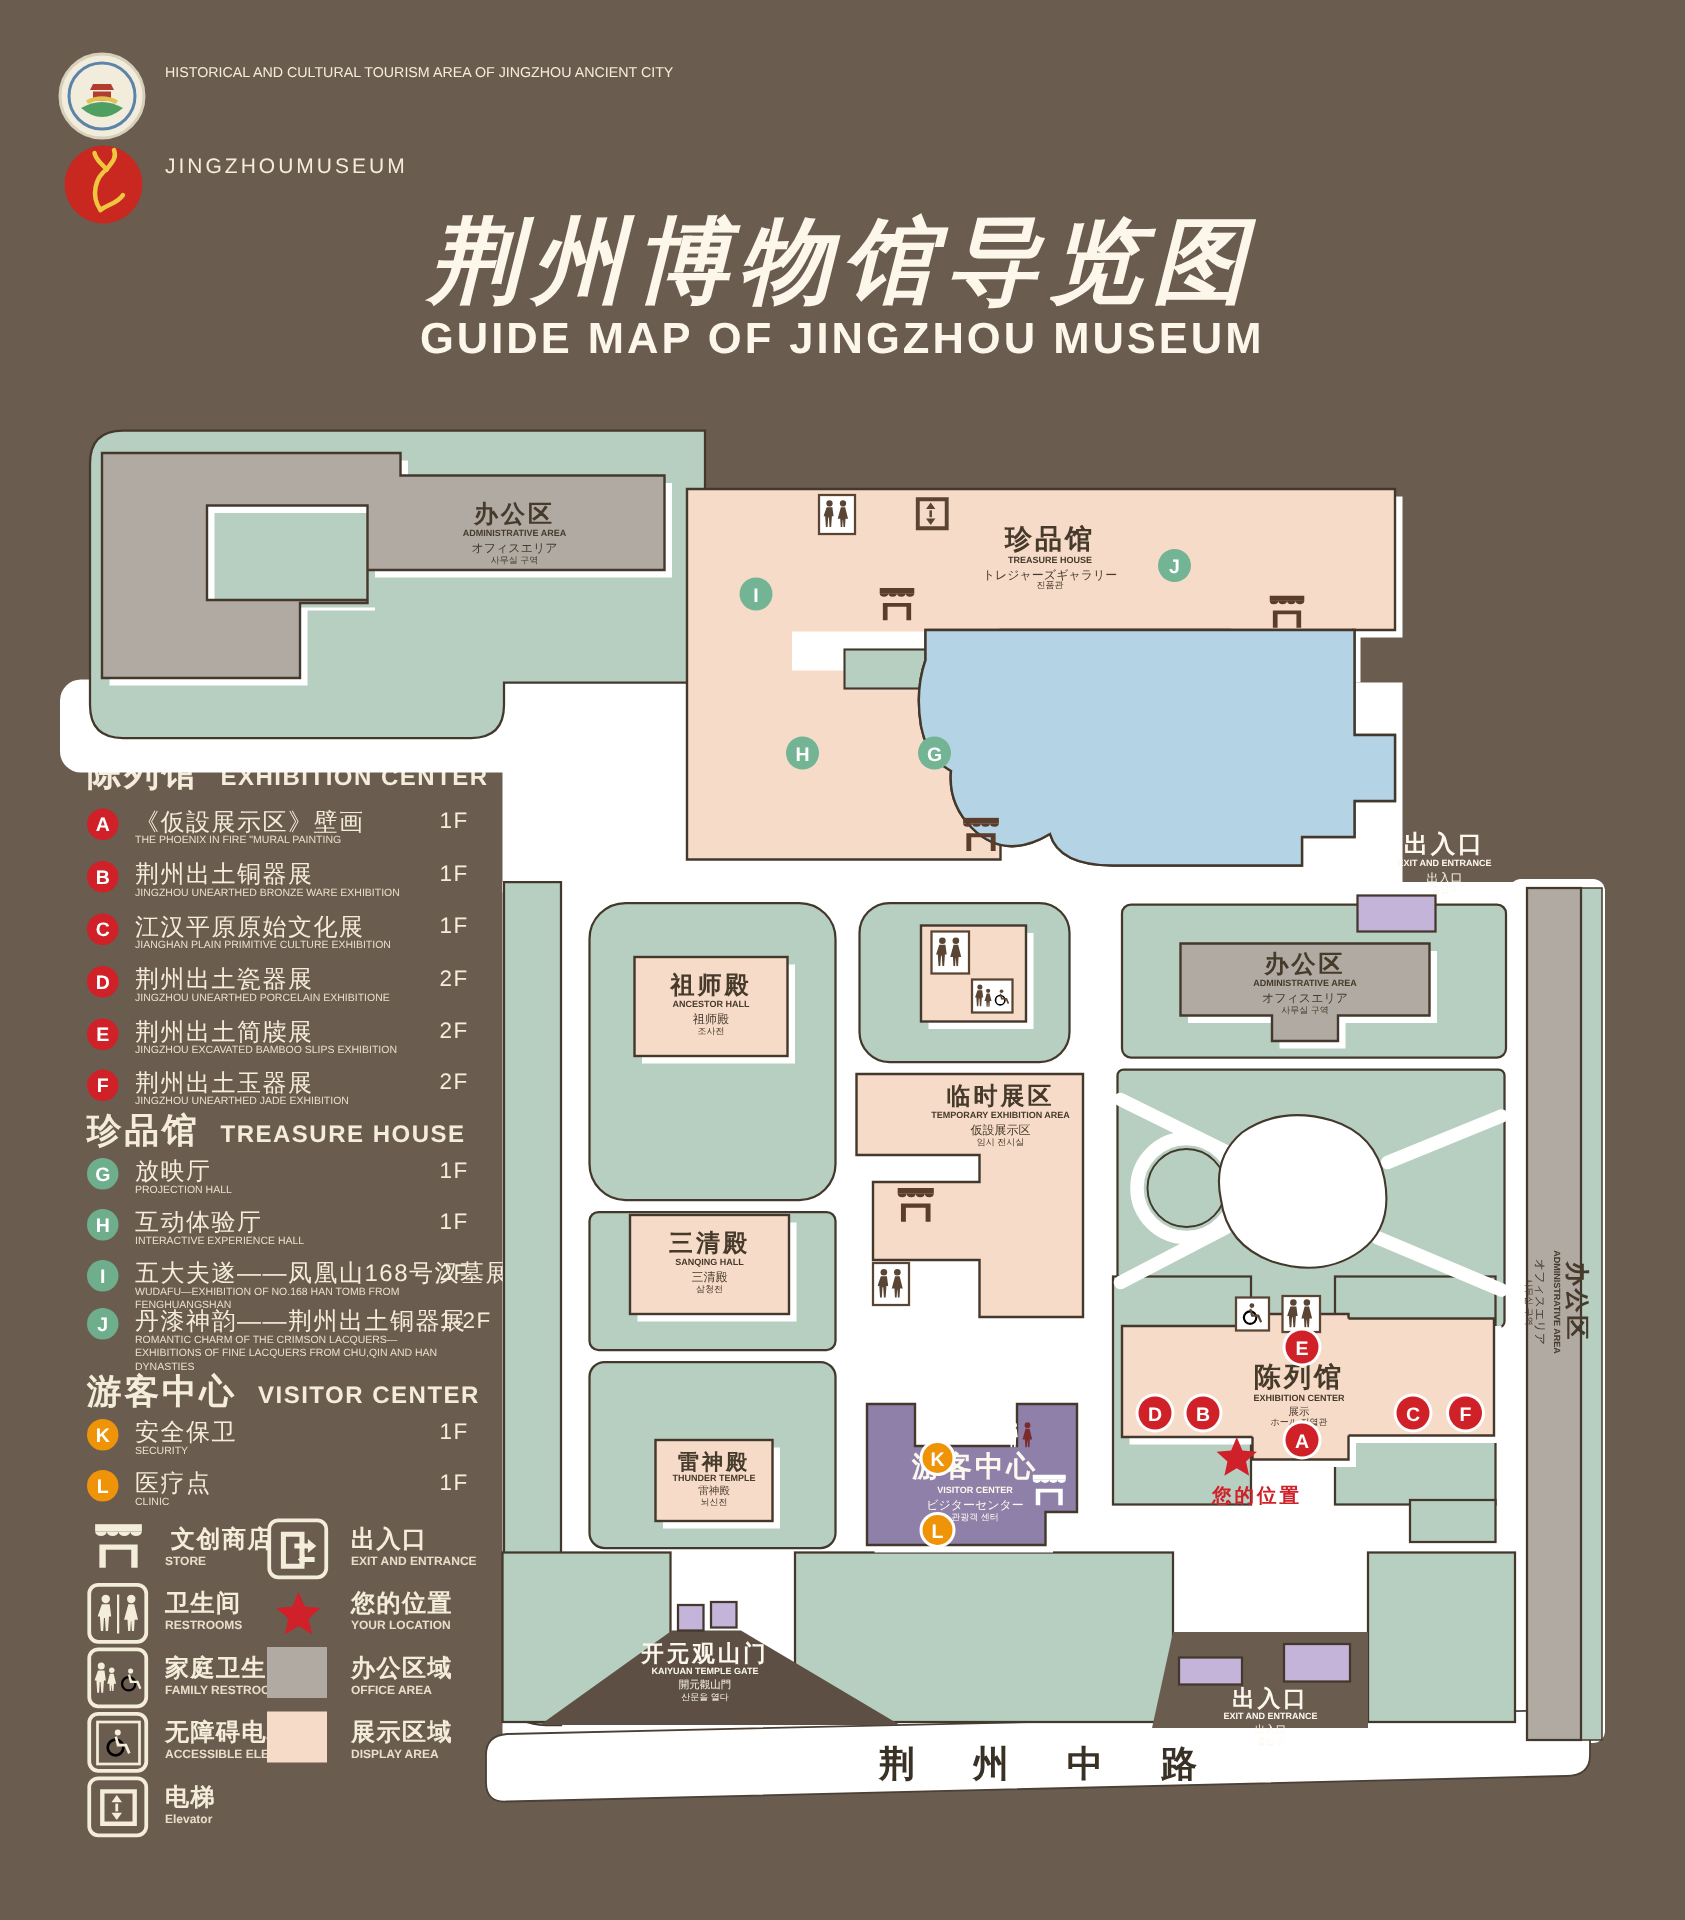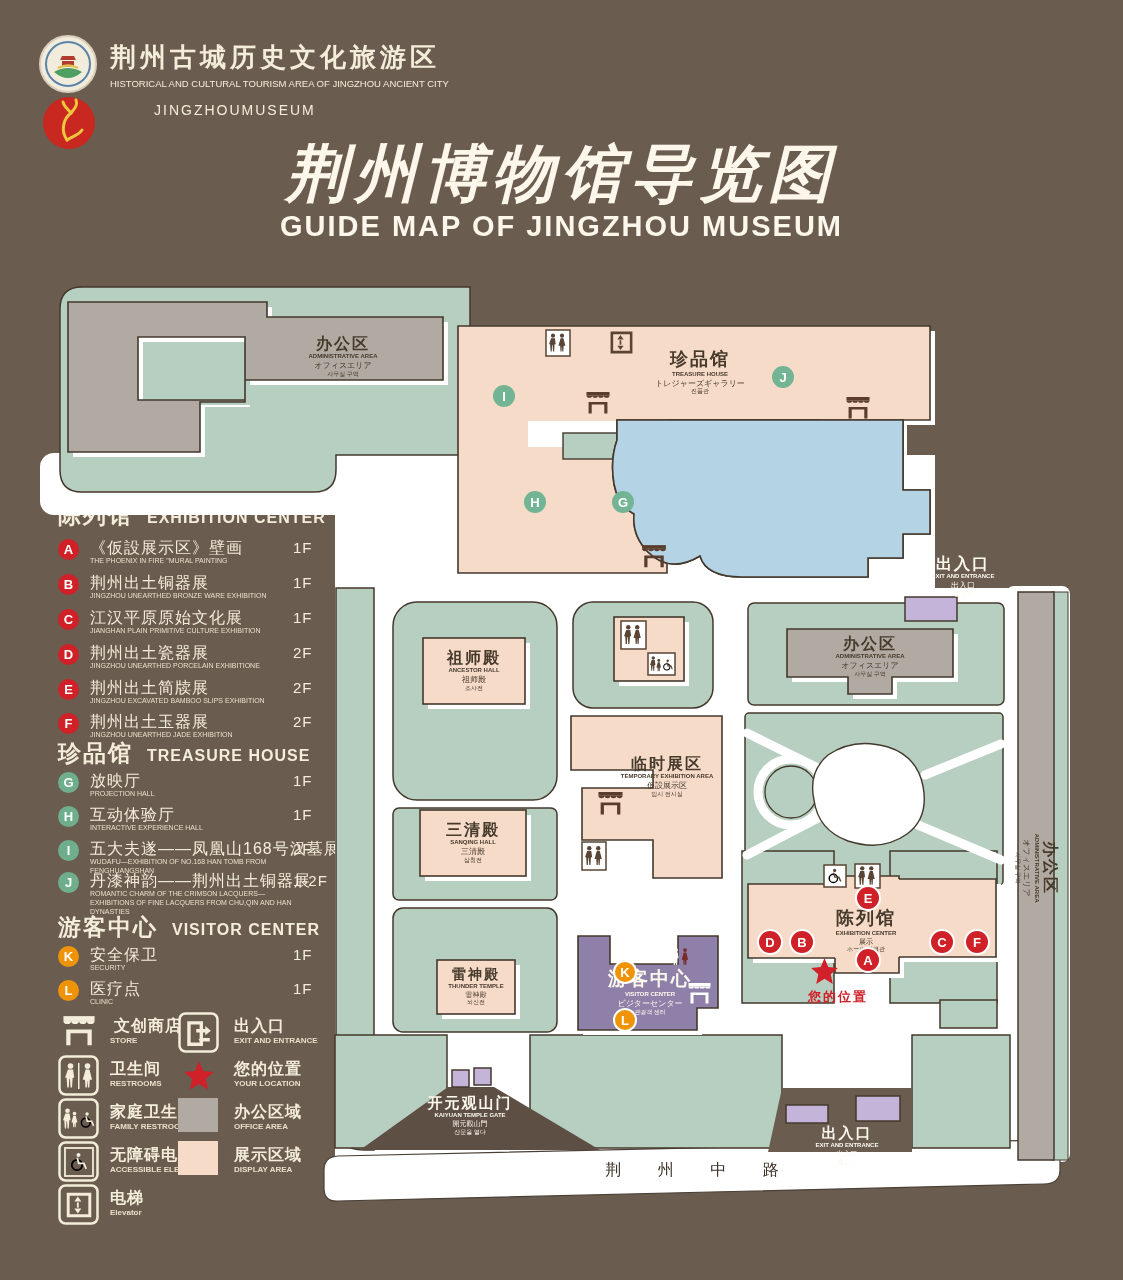--- a/index.html
+++ b/index.html
@@ -37,21 +37,21 @@
   .bl-jp{font-size:8px;margin-top:1px;}
   .bl-kr{font-size:6px;}
   .light{color:#fdf8ee;}
   .marker{position:absolute;width:22px;height:22px;border-radius:50%;color:#fff;z-index:6;
       font-weight:bold;font-size:13px;display:flex;align-items:center;justify-content:center;}
   .m-red{background:#cf2127;box-shadow:0 0 0 2px #fff;}
   .m-green{background:#72b493;}
   .m-orange{background:#ef9408;box-shadow:0 0 0 2px #fff;width:20px;height:20px;}
   .rot-label{position:absolute;transform:translate(-50%,-50%) rotate(90deg);
       text-align:center;color:#463a2b;line-height:1.25;white-space:nowrap;z-index:5;}
-  .road-label{position:absolute;transform:translateX(-50%);font-size:16px;font-weight:400;
+  .road-label{position:absolute;transform:translateX(-50%);font-size:24px;font-weight:700;
       color:#3a3126;letter-spacing:16px;z-index:6;white-space:nowrap;}
   .loc-label{position:absolute;transform:translateX(-50%);font-size:13px;font-weight:900;
       color:#d0202a;letter-spacing:2px;z-index:6;}
   svg{display:block;}
   #map-svg{position:absolute;left:0;top:0;z-index:1;}
 </style>
 </head>
 <body>
 
 <svg id="map-svg" width="1123" height="1280" viewBox="0 0 1123 1280">
@@ -263,36 +263,35 @@
 <div class="abs" style="left:38px;top:34px;">
   <svg width="60" height="60">
     <circle cx="30" cy="30" r="28" fill="#f2ecdc" stroke="#d8cfba" stroke-width="2"></circle>
     <circle cx="30" cy="30" r="22" fill="none" stroke="#5b84a8" stroke-width="2"></circle>
     <path d="M22,26 h16 l-2,-4 h-12 Z M24,27 h12 v6 h-12 Z" fill="#b23c30"></path>
     <path d="M16,38 q14,-8 28,0 q-14,12 -28,0 Z" fill="#4f9e62"></path>
     <path d="M20,34 q10,-5 20,0" stroke="#e3c14f" stroke-width="2.5" fill="none"></path>
   </svg>
 </div>
 <div class="abs" style="left:110px;top:40px;">
-  <div class="logo-text-zh" style="font-size:26px;letter-spacing:4px;">荆州古城历史文化旅游区</div>
   <div class="logo-text-en" style="font-size:9.5px;margin-top:3px;">HISTORICAL AND CULTURAL TOURISM AREA OF JINGZHOU ANCIENT CITY</div>
 </div>
 <div class="abs" style="left:42px;top:96px;">
   <svg width="54" height="54">
     <circle cx="27" cy="27" r="26" fill="#c8281f"></circle>
     <g stroke="#f0c53f" stroke-width="3" fill="none" stroke-linecap="round">
       <path d="M25,44 C18,34 22,22 29,17"></path>
       <path d="M29,17 C26,13 22,11 21,6"></path>
       <path d="M29,17 C33,12 36,9 34,4"></path>
       <path d="M25,44 C30,40 36,40 40,34"></path>
     </g>
   </svg>
 </div>
 <div class="abs" style="left:110px;top:100px;">
-  <div class="logo-text-en" style="font-size:14px;letter-spacing:2px;margin-top:2px;margin-left:44px;">JINGZHOUMUSEUM</div>
+  <div class="logo-text-en" style="font-size:14px;letter-spacing:2px;margin-top:2px;">JINGZHOUMUSEUM</div>
 </div>
 <div class="main-title">荆州博物馆导览图</div>
 <div class="sub-title">GUIDE MAP OF JINGZHOU MUSEUM</div>
 
 <div class="sec-head" style="left:58px;top:500px;">
   <span class="sec-zh">陈列馆</span>
   <span class="sec-en">EXHIBITION CENTER</span>
 </div>
 <div class="leg-item" style="left:58px;top:538px;">
   <span class="badge b-red">A</span>
@@ -470,21 +469,21 @@
   <div class="bl-en">SANQING HALL</div>
   <div class="bl-jp">三清殿</div>
   <div class="bl-kr">삼청전</div>
 </div>
 <div class="blabel" style="left:476px;top:966px;">
   <div class="bl-zh" style="font-size:14px;">雷神殿</div>
   <div class="bl-en">THUNDER TEMPLE</div>
   <div class="bl-jp" style="font-size:7px;">雷神殿</div>
   <div class="bl-kr">뇌신전</div>
 </div>
-<div class="blabel" style="left:667px;top:754px;text-align:center;">
+<div class="blabel" style="left:667px;top:722px;text-align:center;">
   <div class="bl-zh">临时展区</div>
   <div class="bl-en">TEMPORARY EXHIBITION AREA</div>
   <div class="bl-jp">仮設展示区</div>
   <div class="bl-kr">임시 전시실</div>
 </div>
 <div class="blabel" style="left:870px;top:634px;">
   <div class="bl-zh">办公区</div>
   <div class="bl-en">ADMINISTRATIVE AREA</div>
   <div class="bl-jp">オフィスエリア</div>
   <div class="bl-kr">사무실 구역</div>

